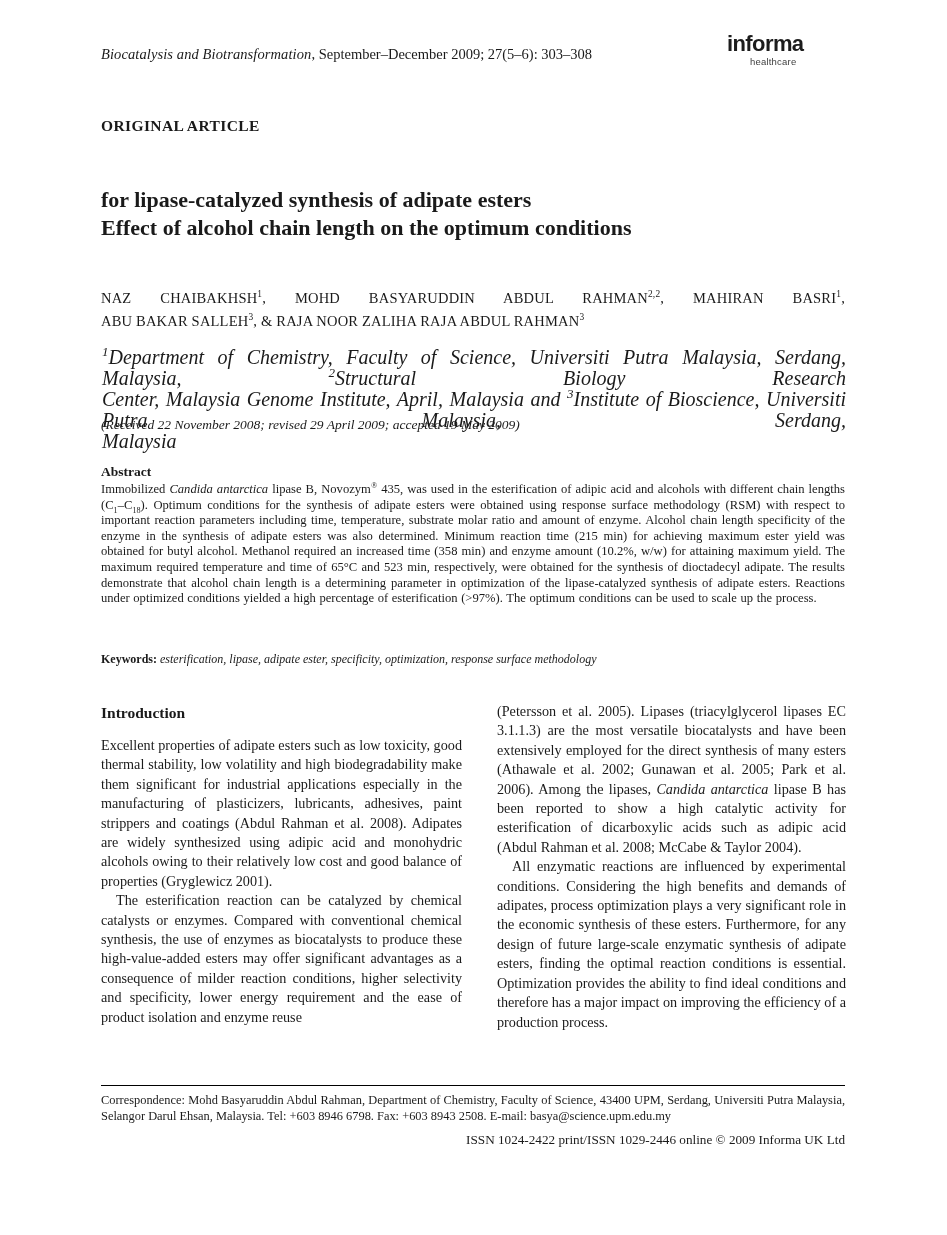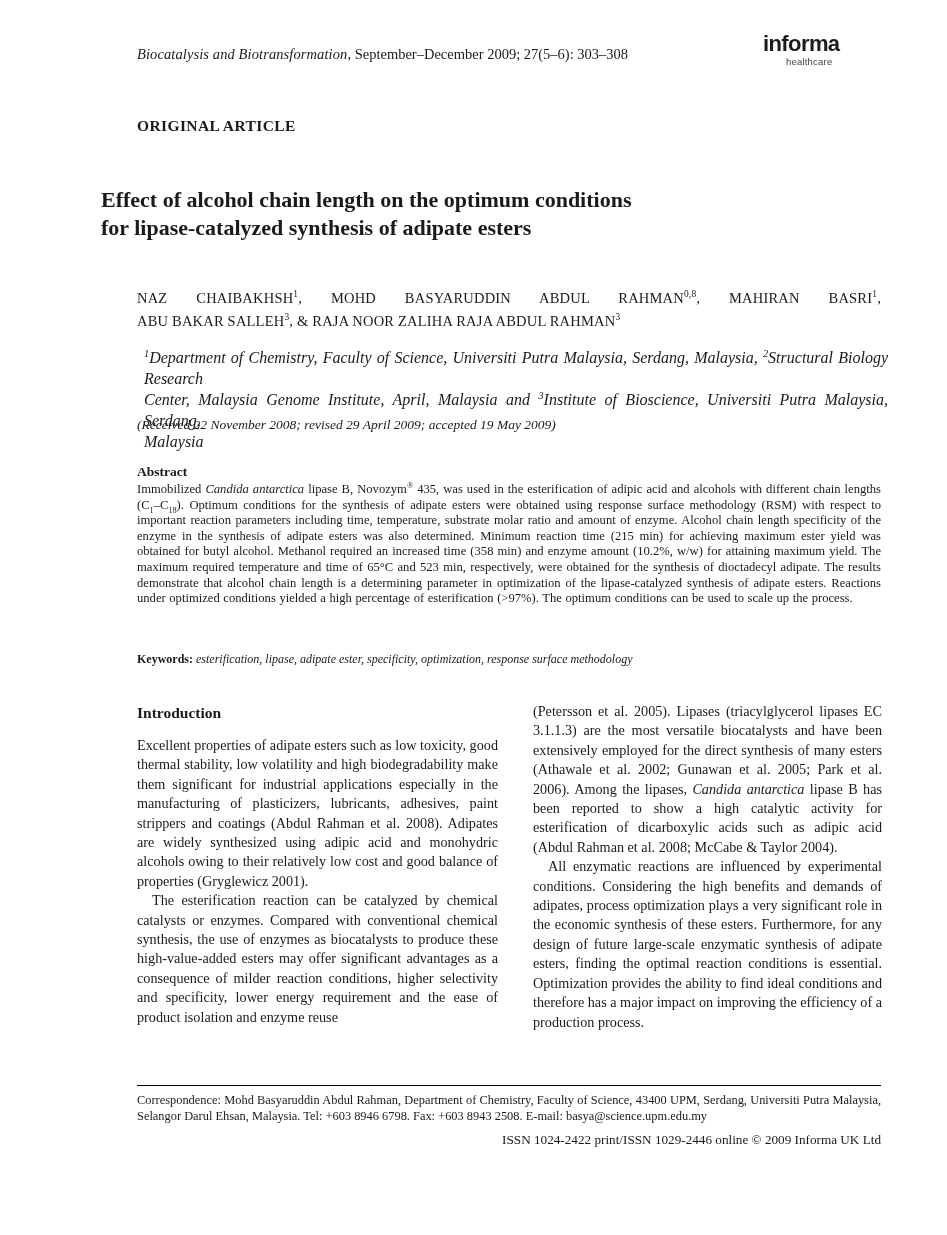--- a/index.html
+++ b/index.html
@@ -4,21 +4,21 @@
 <style>
   html,body{margin:0;padding:0;background:#ffffff;}
   .page{
     position:relative;
     width:947px;height:1235px;
     background:#ffffff;
     color:#1a1a1a;
     font-family:"Liberation Serif", serif;
     overflow:hidden;
   }
-  .abs{position:absolute;margin-left:36px;}
+  .abs{position:absolute;}
 
   
   .journal-line{left:101px;top:46px;width:640px;font-size:14.5px;}
   .journal-line i{letter-spacing:0.1px;}
   .logo{left:727px;top:34px;text-align:left;}
   .logo-main{
     font-family:"Liberation Sans", sans-serif;
     font-weight:700;font-size:22px;line-height:20px;
     letter-spacing:-0.6px;color:#1c1c1c;
   }
@@ -31,21 +31,21 @@
 
   .title{left:101px;top:186px;width:744px;font-size:22px;font-weight:700;line-height:28px;}
   .title .tline{display:block;}
 
   .authors{left:101px;top:287px;width:744px;font-size:14.5px;line-height:23px;letter-spacing:0.2px;}
   .jline{display:block;text-align:justify;text-align-last:justify;}
   .nline{display:block;}
   sup{font-size:0.65em;line-height:0;}
   sub{font-size:0.65em;line-height:0;}
 
-  .affiliations{left:108px;top:347px;width:744px;font-size:16px;font-style:italic;line-height:21px;}
+  .affiliations{left:102px;top:347px;width:744px;font-size:20px;font-style:italic;line-height:21px;}
 
   .received{left:101px;top:417px;width:744px;font-size:13.5px;font-style:italic;}
 
   .abstract{left:101px;top:464px;width:744px;}
   .abstract-heading{font-size:13.5px;font-weight:700;margin:0 0 2px 0;}
   .abstract-body{font-size:12.6px;line-height:15.6px;text-align:justify;margin:0;word-spacing:0.5px;}
 
   .keywords{left:101px;top:652px;width:744px;font-size:12px;}
   .keywords .kw-label{font-weight:700;}
   .keywords .kw-text{font-style:italic;}
@@ -68,26 +68,26 @@
   <div class="abs journal-line"><i>Biocatalysis and Biotransformation</i><span>, September–December 2009; 27(5–6): 303–308</span></div>
 
   <div class="abs logo">
     <div class="logo-main">informa</div>
     <div class="logo-sub">healthcare</div>
   </div>
 
   <div class="abs section-label">ORIGINAL ARTICLE</div>
 
   <h1 class="abs title" style="margin:0;">
+    <span class="tline">for lipase-catalyzed synthesis of adipate esters</span>
     <span class="tline">Effect of alcohol chain length on the optimum conditions</span>
-    <span class="tline">for lipase-catalyzed synthesis of adipate esters</span>
   </h1>
 
   <div class="abs authors">
-    <span class="jline"><span>NAZ CHAIBAKHSH</span><sup>1</sup><span>, MOHD BASYARUDDIN ABDUL RAHMAN</span><sup>0,8</sup><span>, MAHIRAN BASRI</span><sup>1</sup><span>,</span></span>
+    <span class="jline"><span>NAZ CHAIBAKHSH</span><sup>1</sup><span>, MOHD BASYARUDDIN ABDUL RAHMAN</span><sup>2,2</sup><span>, MAHIRAN BASRI</span><sup>1</sup><span>,</span></span>
     <span class="nline"><span>ABU BAKAR SALLEH</span><sup>3</sup><span>, &amp; RAJA NOOR ZALIHA RAJA ABDUL RAHMAN</span><sup>3</sup></span>
   </div>
 
   <div class="abs affiliations">
     <span class="jline"><sup>1</sup><span>Department of Chemistry, Faculty of Science, Universiti Putra Malaysia, Serdang, Malaysia, </span><sup>2</sup><span>Structural Biology Research</span></span>
     <span class="jline"><span>Center, Malaysia Genome Institute, April, Malaysia and </span><sup>3</sup><span>Institute of Bioscience, Universiti Putra Malaysia, Serdang,</span></span>
     <span class="nline"><span>Malaysia</span></span>
   </div>
 
   <div class="abs received">(Received 22 November 2008; revised 29 April 2009; accepted 19 May 2009)</div>

